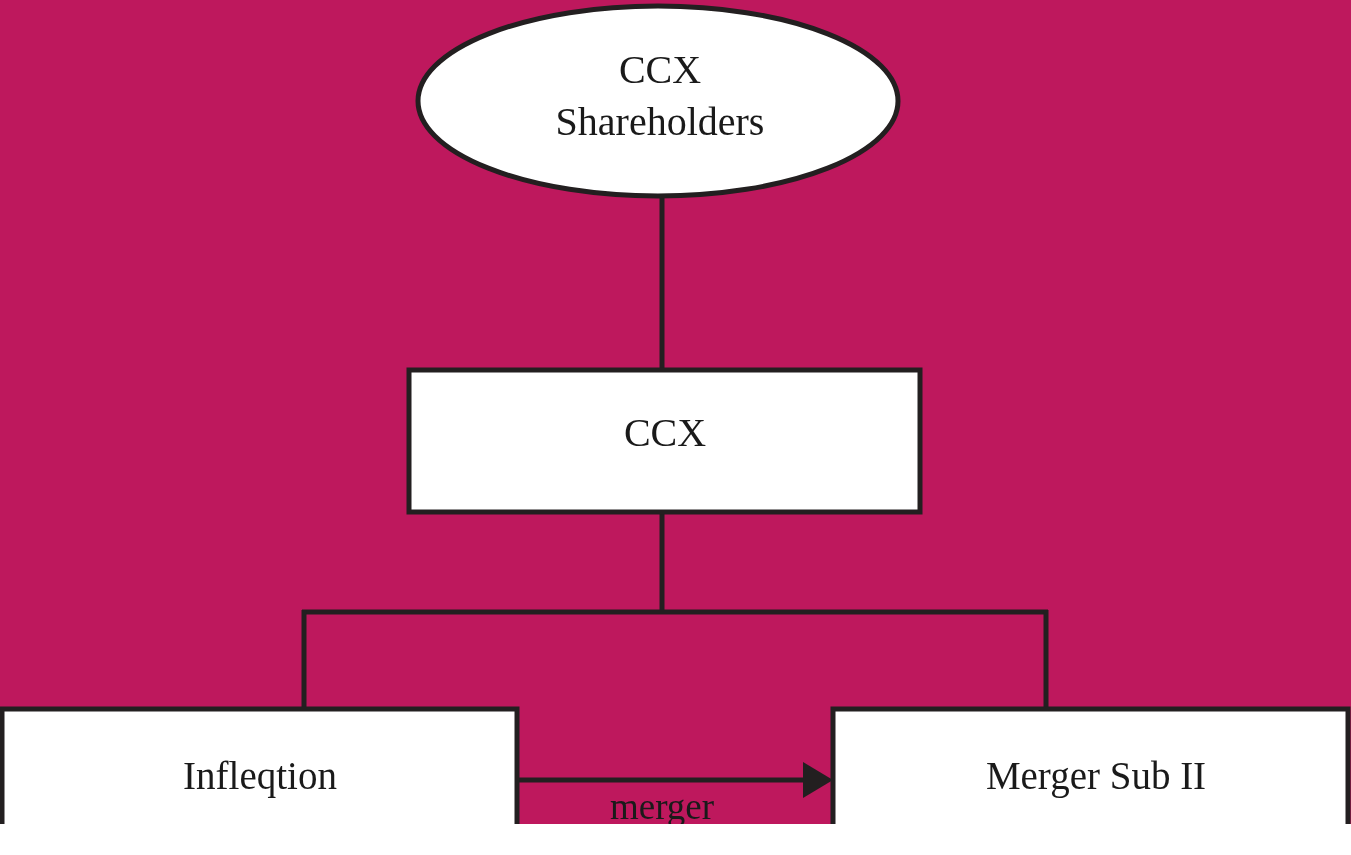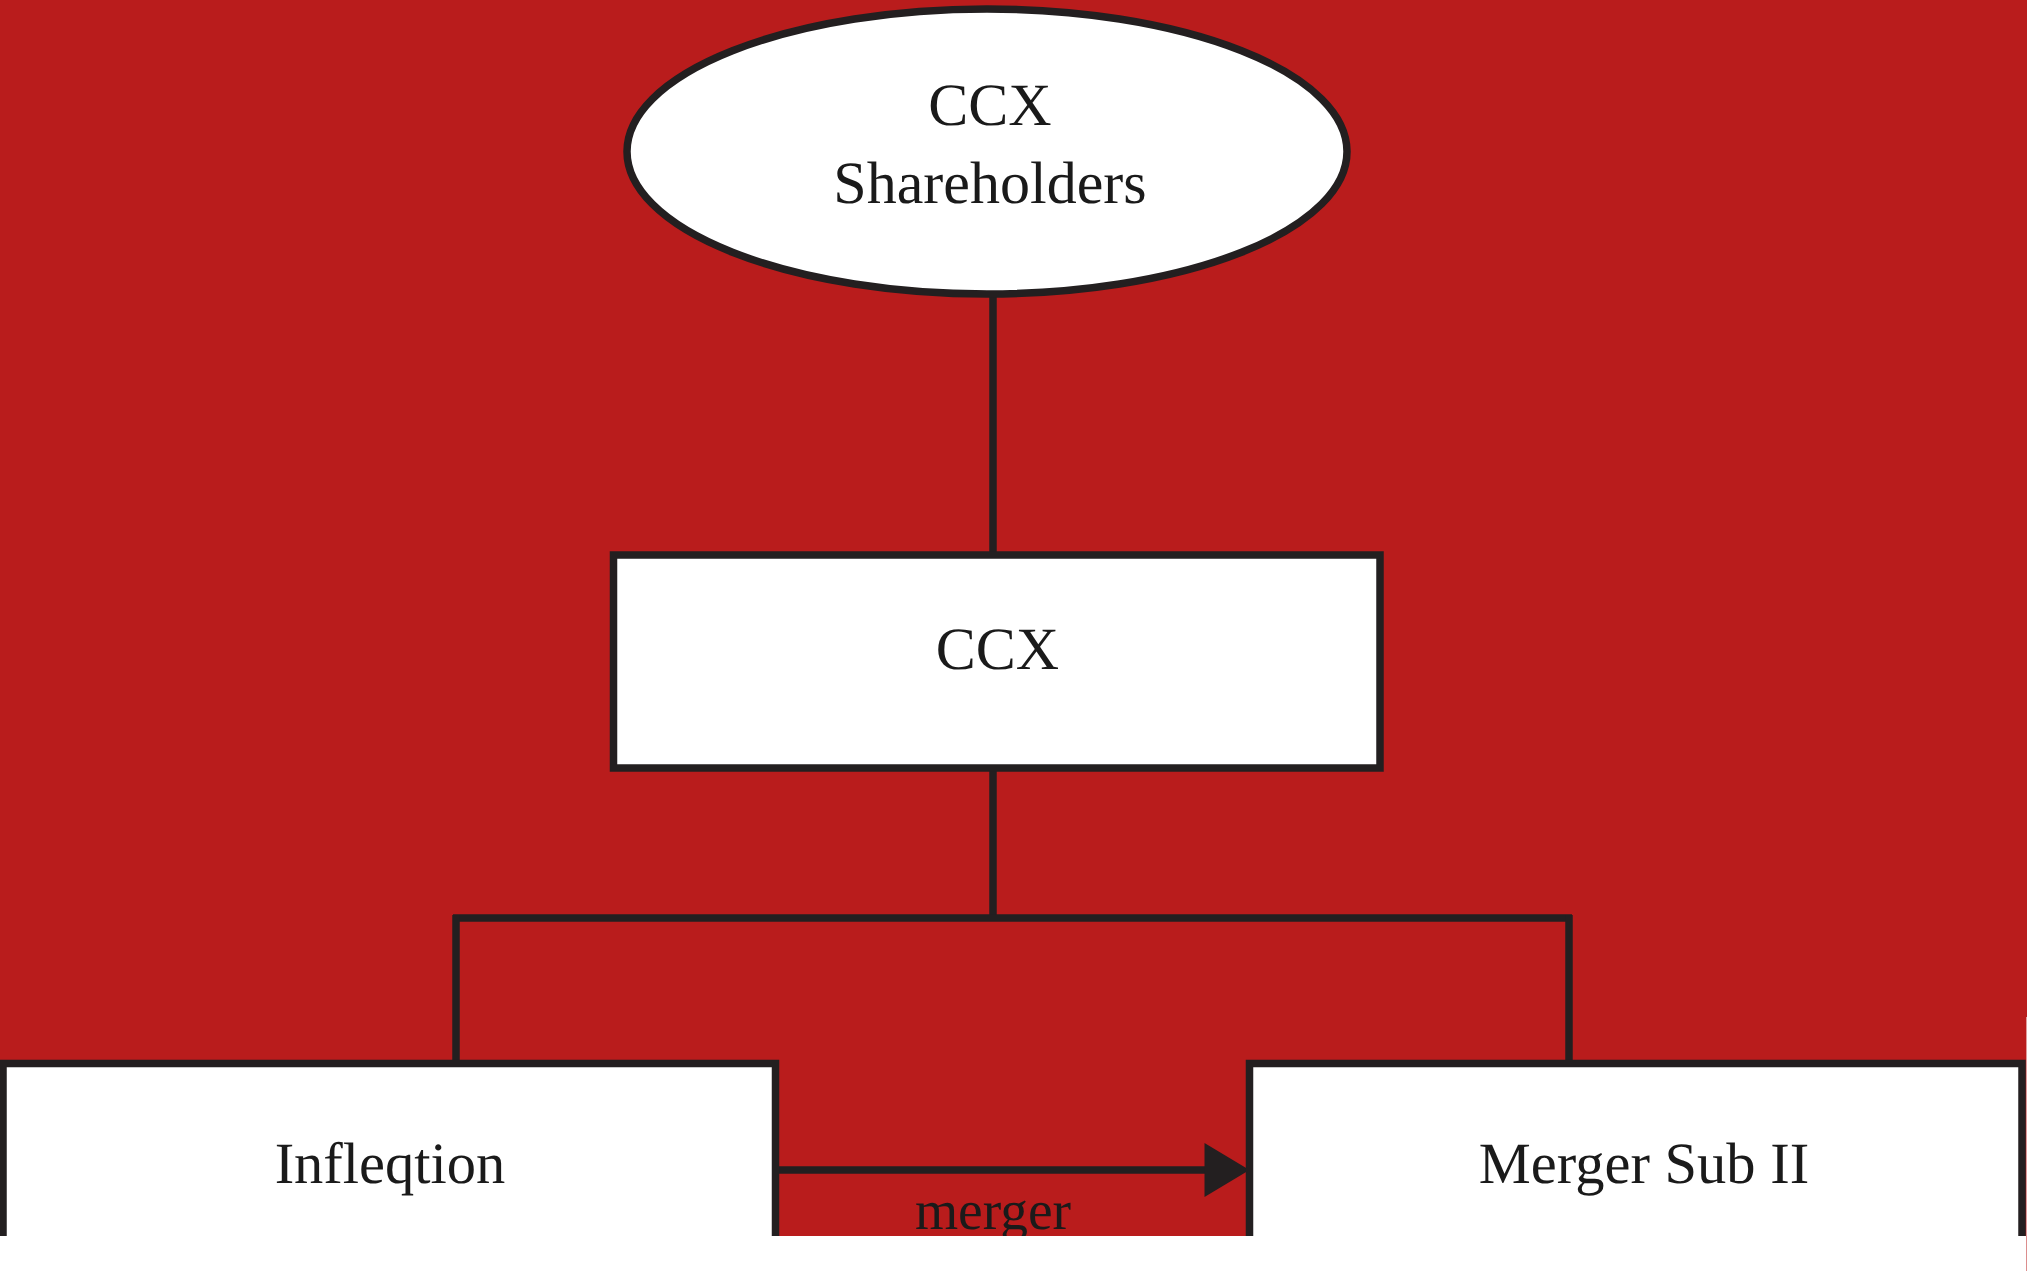--- a/index.html
+++ b/index.html
@@ -5,21 +5,21 @@
 <style>
   html, body {
     margin: 0;
     padding: 0;
     background: #ffffff;
   }
   #canvas {
     position: relative;
     width: 1351px;
     height: 824px;
-    background: #b91c1c;
+    background: #be185d;
     overflow: hidden;
     font-family: "Liberation Serif", "DejaVu Serif", serif;
   }
   #diagram-svg {
     position: absolute;
     top: 0;
     left: 0;
     width: 1351px;
     height: 855px;
     display: block;

